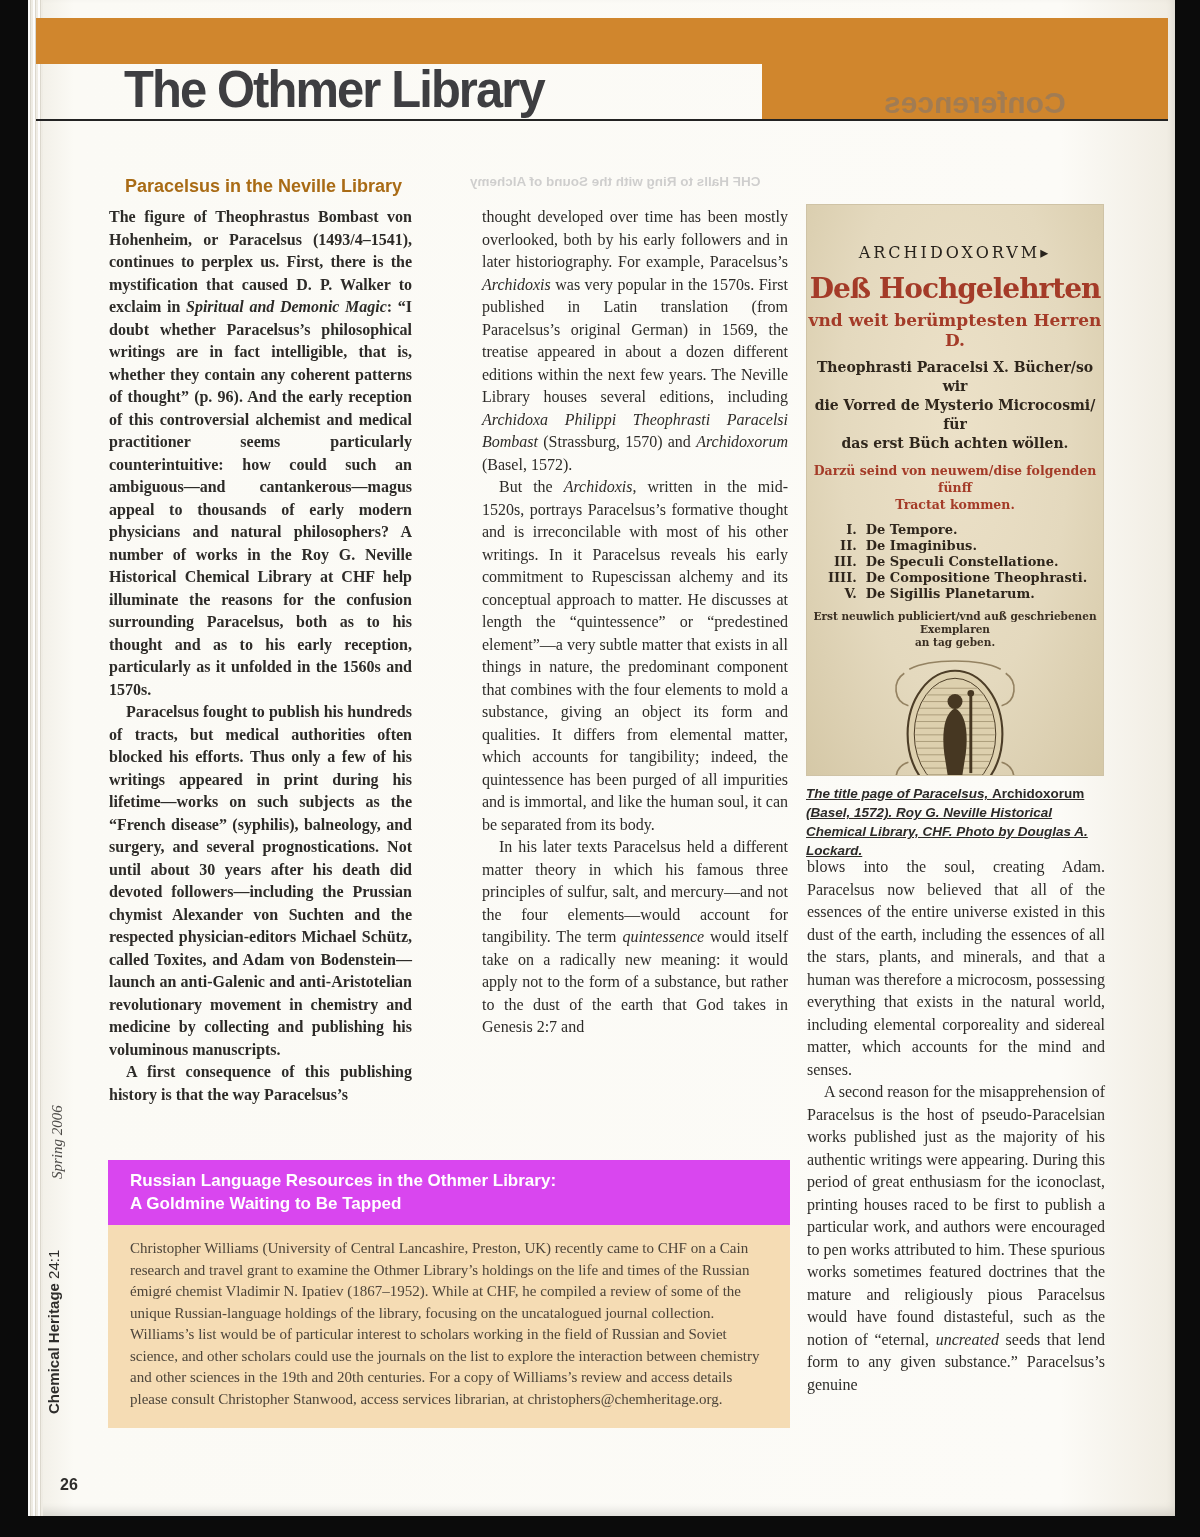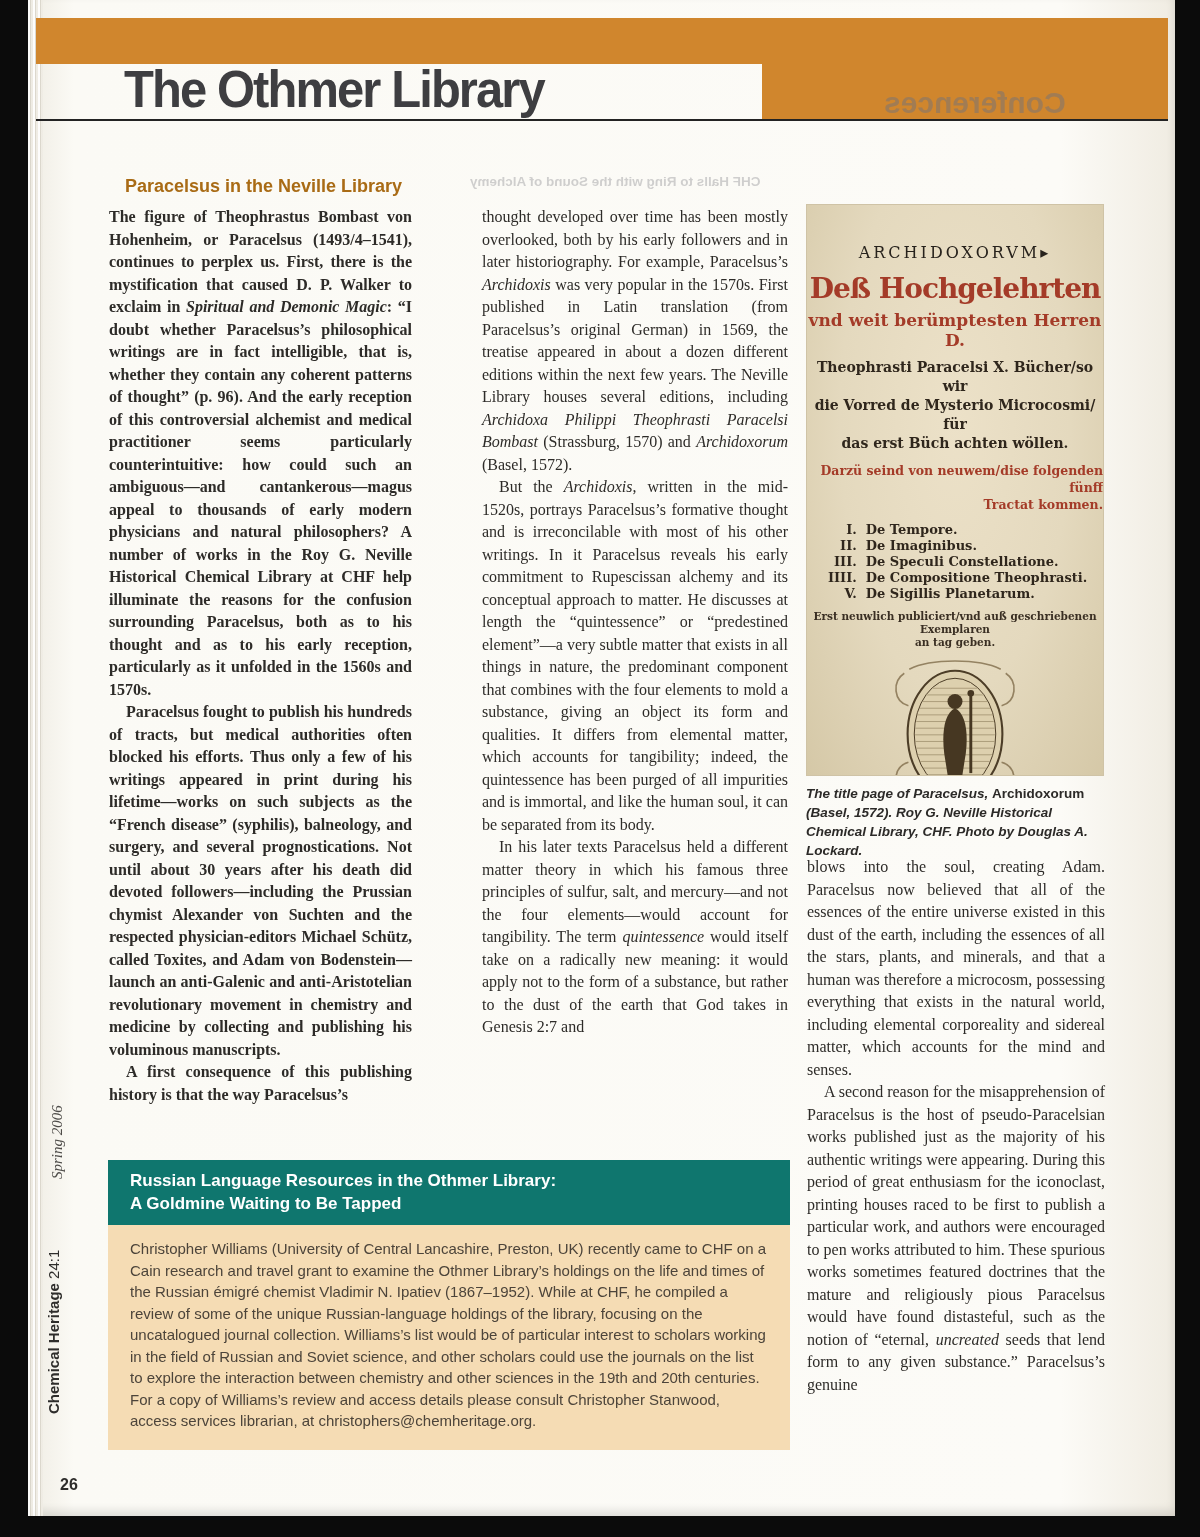--- a/index.html
+++ b/index.html
@@ -53,43 +53,43 @@
     position:absolute; left:806px; top:204px; width:298px; height:572px;
     background:radial-gradient(ellipse at 50% 38%, #ece1c8 0%, #e4d9be 55%, #d5c8a7 100%);
     border:1px solid #cfc3a6; box-sizing:border-box;
     text-align:center; overflow:hidden;
     font-family:"DejaVu Serif", serif; color:#2f261c;
   }
   .plate-header { margin-top:38px; font-size:16px; letter-spacing:3px; color:#27221c; }
   .plate-red1 { margin-top:10px; font-size:28px; font-weight:bold; color:#a43b28; letter-spacing:-1px; }
   .plate-red2 { margin-top:5px; font-size:17px; font-weight:bold; color:#a43b28; }
   .plate-black { margin-top:8px; font-size:14px; font-weight:bold; line-height:19px; }
-  .plate-red3 { margin-top:9px; font-size:12.5px; font-weight:bold; color:#a43b28; line-height:17px;text-align:right; }
+  .plate-red3 { margin-top:9px; font-size:12.5px; font-weight:bold; color:#a43b28; line-height:17px; }
   .plate-list { display:inline-block; margin-top:9px; text-align:left; font-size:13px; line-height:16px; font-weight:bold; }
   .plate-list .row { display:flex; }
   .plate-list .num { width:34px; text-align:right; padding-right:9px; }
   .plate-note { margin-top:8px; font-size:10.5px; font-weight:bold; line-height:13px; color:#3a2f23; }
   .emblem { display:block; margin:6px auto 0; }
   
   .caption {
     position:absolute; left:806px; top:784px; width:300px;
-    font-family:"Liberation Sans", sans-serif; font-size:13.5px; line-height:19px; color:#2c2a28;
+    font-family:"Liberation Sans", sans-serif; font-size:13.5px; line-height:19px; color:#2c2a28;text-decoration:underline;
   }
   .cap-i { font-style:italic; font-weight:bold; }
   .cap-r { font-style:normal; font-weight:bold; }
   
   .rbox { position:absolute; left:108px; top:1160px; width:682px; }
   .rbox-head {
     padding:9px 22px 10px;
     font-family:"Liberation Sans", sans-serif; font-weight:bold;
     font-size:17px; line-height:23px; color:#ffffff;
   }
   .rbox-body {
     padding:13px 22px 18px;
-    font-family:Liberation Sans, sans-serif;
+    font-family:Liberation Serif, serif;
     font-size:15px; line-height:21.5px; color:#4c443a;
   }
   .rbox-body p { margin:0; }
   
   .vtext { position:absolute; white-space:nowrap; transform:rotate(-90deg); transform-origin:0 100%; }
   .season { left:66px; top:1162px; font-style:italic; font-size:15px; color:#4e4c49; font-family:"Liberation Serif", serif; }
   .journal { left:62px; top:1397px; font-family:"Liberation Sans", sans-serif; font-size:15px; color:#2e2d2b; }
   .journal .j-b { font-weight:bold; }
   .pageno { position:absolute; left:60px; top:1476px; font-family:"Liberation Sans", sans-serif; font-weight:bold; font-size:16px; color:#2e2d2b; }
 </style>
@@ -193,21 +193,21 @@
   <div class="caption">
     <span class="cap-i">The title page of Paracelsus, </span><span class="cap-r">Archidoxorum</span><span class="cap-i"> (Basel, 1572). Roy G. Neville Historical Chemical Library, CHF. Photo by Douglas A. Lockard.</span>
   </div>
 
   <div class="col col3">
     <p>blows into the soul, creating Adam. Paracelsus now believed that all of the essences of the entire universe existed in this dust of the earth, including the essences of all the stars, plants, and minerals, and that a human was therefore a microcosm, possessing everything that exists in the natural world, including elemental corporeality and sidereal matter, which accounts for the mind and senses.</p>
     <p class="ind">A second reason for the misapprehension of Paracelsus is the host of pseudo-Paracelsian works published just as the majority of his authentic writings were appearing. During this period of great enthusiasm for the iconoclast, printing houses raced to be first to publish a particular work, and authors were encouraged to pen works attributed to him. These spurious works sometimes featured doctrines that the mature and religiously pious Paracelsus would have found distasteful, such as the notion of “eternal, <i>uncreated</i> seeds that lend form to any given substance.” Paracelsus’s genuine</p>
   </div>
 
   <div class="rbox">
-    <div class="rbox-head" style="background:#0f766e;">
+    <div class="rbox-head" style="background:#d946ef;">
       <div>Russian Language Resources in the Othmer Library:</div>
       <div>A Goldmine Waiting to Be Tapped</div>
     </div>
     <div class="rbox-body" style="background:#f5dcb4;">
       <p>Christopher Williams (University of Central Lancashire, Preston, UK) recently came to CHF on a Cain research and travel grant to examine the Othmer Library’s holdings on the life and times of the Russian émigré chemist Vladimir N. Ipatiev (1867–1952). While at CHF, he compiled a review of some of the unique Russian-language holdings of the library, focusing on the uncatalogued journal collection. Williams’s list would be of particular interest to scholars working in the field of Russian and Soviet science, and other scholars could use the journals on the list to explore the interaction between chemistry and other sciences in the 19th and 20th centuries. For a copy of Williams’s review and access details please consult Christopher Stanwood, access services librarian, at christophers@chemheritage.org.</p>
     </div>
   </div>
 
   <div class="vtext season">Spring 2006</div>
   <div class="vtext journal">

